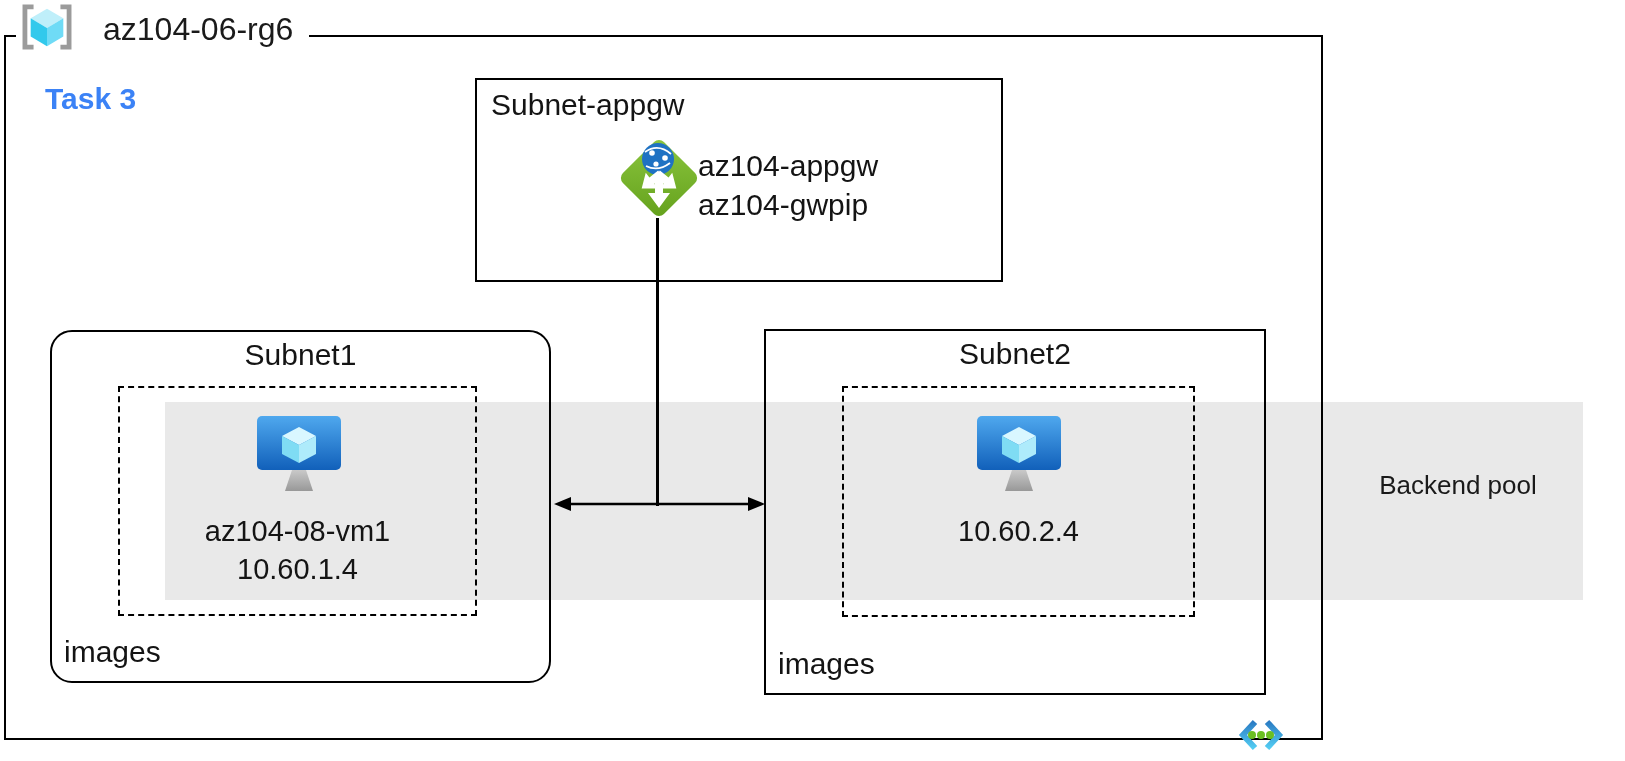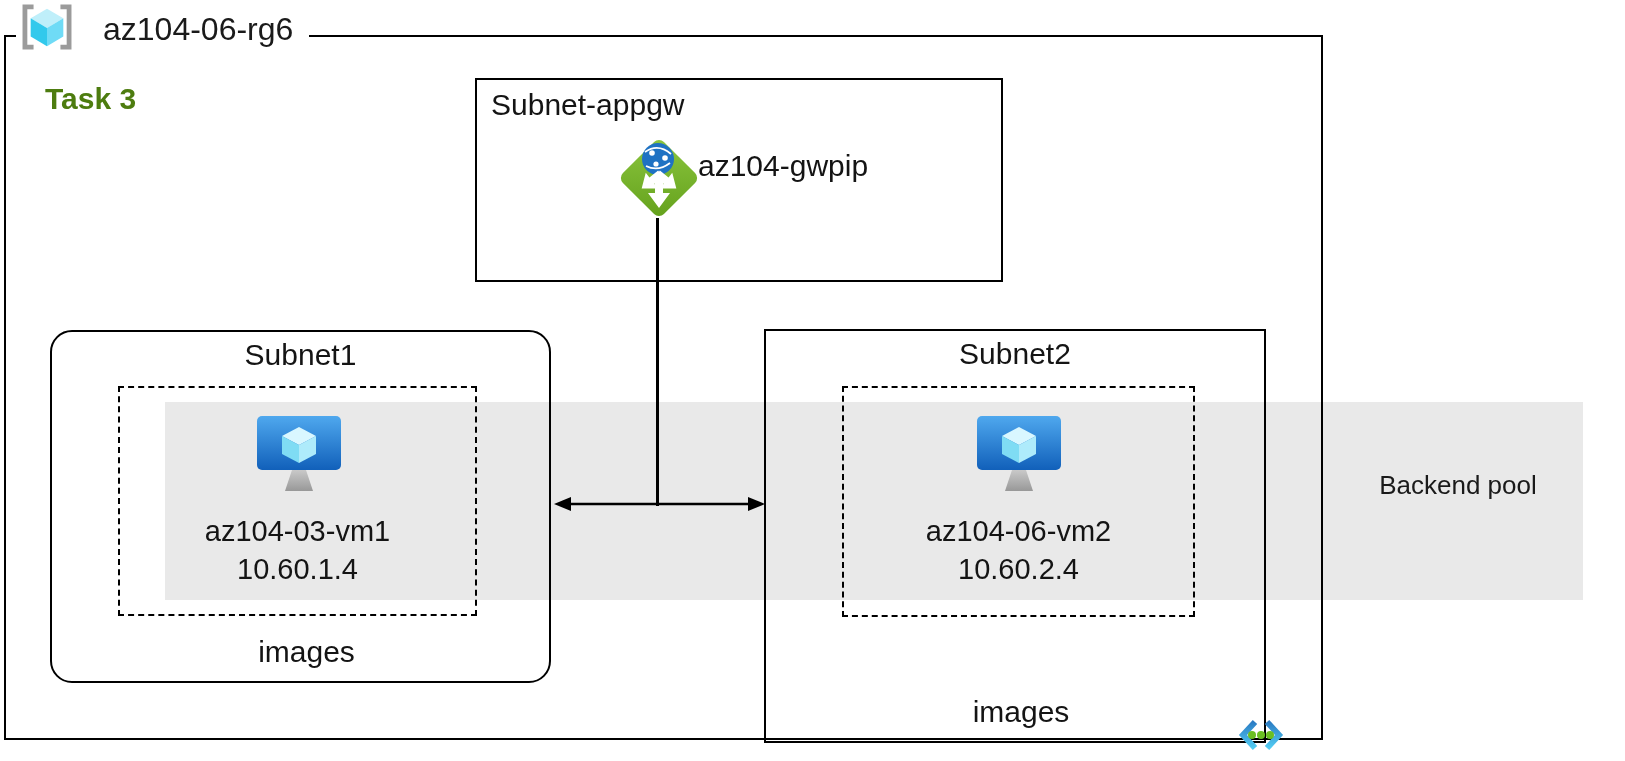--- a/index.html
+++ b/index.html
@@ -7,42 +7,42 @@
   body { font-family:"Liberation Sans", sans-serif; color:#141414; }
   #stage { position:relative; width:1625px; height:761px; background:#fff; overflow:hidden; }
 
   .abs { position:absolute; }
 
   
   .rg-box { left:4px; top:35px; width:1319px; height:705px; border:2px solid #000; z-index:1; background:transparent; }
   .rg-label { left:16px; top:3px; z-index:6; background:#fff; display:flex; align-items:center; gap:27px; padding:0 16px 0 2px; height:52px; }
   .rg-title { font-size:32px; color:#1a1a1a; white-space:nowrap; }
 
-  .task-label { left:45px; top:82px; font-size:30px; font-weight:700; color:#4d7c0f; z-index:3; }
+  .task-label { left:45px; top:82px; font-size:30px; font-weight:700; color:#3b82f6; z-index:3; }
 
   
   .band { left:165px; top:402px; width:1418px; height:198px; background:#E9E9E9; z-index:0; }
   .backend-label { left:1333px; top:470px; width:250px; text-align:center; font-size:26px; color:#1a1a1a; z-index:2; }
 
   
   .appgw-box { left:475px; top:78px; width:528px; height:204px; border:2px solid #000; z-index:1; }
   .appgw-title { padding:8px 0 0 14px; font-size:30px; }
   .appgw-icon { left:614px; top:133px; width:90px; height:90px; z-index:2; }
   .appgw-labels { left:698px; top:146px; font-size:30px; line-height:39px; z-index:2; }
 
   
   .connector-v { left:656px; top:218px; width:3px; height:288px; background:#000; z-index:2; }
   .arrow-svg { left:552px; top:492px; width:215px; height:24px; z-index:2; }
 
   
   .subnet-box { border:2px solid #000; z-index:1; background:transparent; }
   .subnet1 { left:50px; top:330px; width:501px; height:353px;border-radius:22px; }
-  .subnet2 { left:764px; top:329px; width:502px; height:414px; }
+  .subnet2 { left:764px; top:329px; width:502px; height:366px; }
   .subnet-title { text-align:center; padding-top:6px; font-size:30px; }
-  .subnet-caption { position:absolute; left:12px; right:0; bottom:12px; text-align:center; font-size:30px; }
+  .subnet-caption { position:absolute; left:12px; right:0; bottom:12px; font-size:30px; }
 
   .dashed-box { border:2px dashed #000; z-index:1; background:transparent; }
   .dashed1 { left:118px; top:386px; width:359px; height:230px; }
   .dashed2 { left:842px; top:386px; width:353px; height:231px; }
 
   .vm-icon { width:84px; height:78px; z-index:2; }
   .vm1-icon { left:257px; top:416px; }
   .vm2-icon { left:977px; top:416px; }
 
   .vm-labels { text-align:center; font-size:29px; line-height:38px; z-index:2; }
@@ -101,20 +101,21 @@
       <g transform="translate(45,42) rotate(52)">
         <path d="M-4,-2 L-4,9 L-10,9 L0,22 L10,9 L4,9 L4,-2 Z" fill="#fff"></path>
       </g>
       <g transform="translate(45,42) rotate(-52)">
         <path d="M-4,-2 L-4,9 L-10,9 L0,22 L10,9 L4,9 L4,-2 Z" fill="#fff"></path>
       </g>
     </svg>
   </div>
 
   <div class="abs appgw-labels">
+    <div>az104-appgw</div>
     <div>az104-gwpip</div>
   </div>
 
   <div class="abs connector-v"></div>
 
   <svg class="abs arrow-svg" viewBox="0 0 215 24">
     <line x1="14" y1="12" x2="201" y2="12" stroke="#000" stroke-width="2.5"></line>
     <polygon points="2,12 19,5 19,19" fill="#000"></polygon>
     <polygon points="213,12 196,5 196,19" fill="#000"></polygon>
   </svg>
@@ -138,41 +139,40 @@
         </linearGradient>
       </defs>
       <rect x="0" y="0" width="84" height="54" rx="5" fill="url(#vmScreen)"></rect>
       <polygon points="42,11 59,20 42,29 25,20" fill="#D9F7FF"></polygon>
       <polygon points="25,20 42,29 42,47 25,38" fill="#7FDCF4"></polygon>
       <polygon points="59,20 42,29 42,47 59,38" fill="#AEEBFB"></polygon>
       <path d="M35,54 L49,54 L56,75 L28,75 Z" fill="url(#vmStand)"></path>
     </svg>
   </div>
   <div class="abs vm-labels vm1-labels">
-    <div>az104-03-vm1</div>
+    <div>az104-08-vm1</div>
     <div>10.60.1.4</div>
   </div>
 
   <div class="abs subnet-box subnet2">
     <div class="subnet-title">Subnet2</div>
     <div class="subnet-caption">images</div>
   </div>
   <div class="abs dashed-box dashed2"></div>
 
   <div class="abs vm-icon vm2-icon">
     <svg width="84" height="78" viewBox="0 0 84 78">
       <rect x="0" y="0" width="84" height="54" rx="5" fill="url(#vmScreen)"></rect>
       <polygon points="42,11 59,20 42,29 25,20" fill="#D9F7FF"></polygon>
       <polygon points="25,20 42,29 42,47 25,38" fill="#7FDCF4"></polygon>
       <polygon points="59,20 42,29 42,47 59,38" fill="#AEEBFB"></polygon>
       <path d="M35,54 L49,54 L56,75 L28,75 Z" fill="url(#vmStand)"></path>
     </svg>
   </div>
   <div class="abs vm-labels vm2-labels">
-    <div>az104-06-vm2</div>
     <div>10.60.2.4</div>
   </div>
 
   <div class="abs vnet-icon">
     <svg width="54" height="40" viewBox="0 0 54 40">
       <defs>
         <linearGradient id="vnBlue" x1="0" y1="0" x2="0" y2="1">
           <stop offset="0" stop-color="#2B7CC4"></stop>
           <stop offset="1" stop-color="#53CCF2"></stop>
         </linearGradient>

